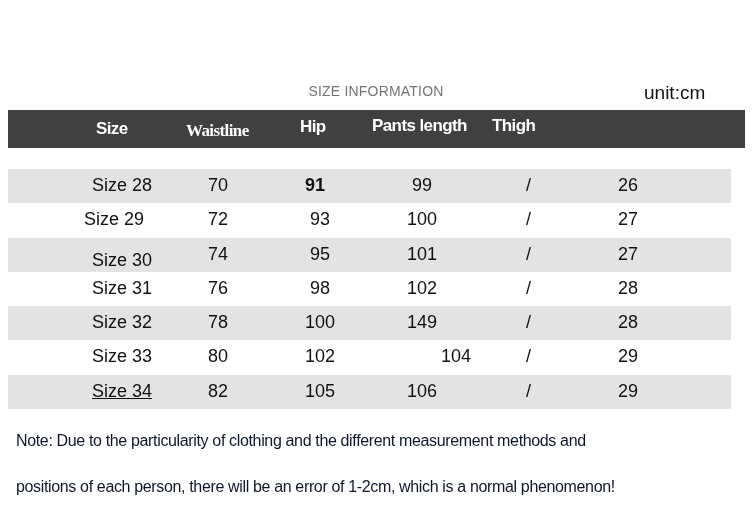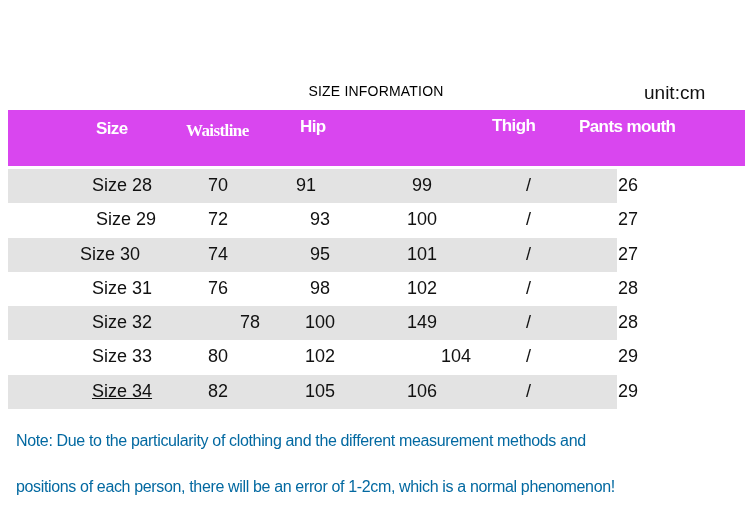--- a/index.html
+++ b/index.html
@@ -1,98 +1,98 @@
 <!DOCTYPE html>
 <html><head>
 <meta charset="utf-8">
 <style>
   * { margin: 0; padding: 0; box-sizing: border-box; }
   html, body { width: 752px; height: 526px; background: #ffffff; overflow: hidden; }
   body { position: relative; font-family: "Liberation Sans", sans-serif; color: #1a1a1a; }
 
   .title {
     position: absolute; left: 0; width: 752px; top: 83px;
-    text-align: center; font-size: 14px; color: #000000; letter-spacing: 0.2px;
+    text-align: center; font-size: 14px; color: #737373; letter-spacing: 0.2px;
   }
   .unit {
     position: absolute; left: 644px; top: 82px;
     font-size: 19px; color: #111;
   }
   .header-bar {
-    position: absolute; left: 8px; top: 110px; width: 737px; height: 56px;
-    background: #d946ef;
+    position: absolute; left: 8px; top: 110px; width: 737px; height: 38px;
+    background: #404040;
   }
   .hcell {
     position: absolute; color: #ffffff; font-weight: bold; font-size: 17px;
     letter-spacing: -0.6px; white-space: nowrap;
   }
   .rows { position: absolute; left: 8px; top: 169px; width: 737px; }
   .row {
-    position: relative; height: 34.3px; width: 609px; padding-left: 25px;
+    position: relative; height: 34.3px; width: 723px; padding-left: 25px;
   }
   .row.shade { background: #e3e3e3; }
   .cell {
     position: absolute; top: 6px; font-size: 18px; color: #111; white-space: nowrap;
   }
   .note {
-    position: absolute; left: 16px; font-size: 16px; color: #0369a1;
+    position: absolute; left: 16px; font-size: 16px; color: #0f172a;
     letter-spacing: -0.35px; white-space: nowrap;
   }
 </style>
 </head>
 <body>
 
 <div>
   <div class="title">SIZE INFORMATION</div>
   <div class="unit">unit:cm</div>
 
   <div class="header-bar">
     <span class="hcell" style="left:88px; top:9px;">Size</span>
     <span class="hcell" style="left:178px; top:11px;font-family:Liberation Serif, serif;">Waistline</span>
     <span class="hcell" style="left:292px; top:7px;">Hip</span>
+    <span class="hcell" style="left:364px; top:6px;">Pants length</span>
     <span class="hcell" style="left:484px; top:6px;">Thigh</span>
-    <span class="hcell" style="left:571px; top:7px;">Pants mouth</span>
   </div>
 
   <div class="rows">
     <div class="row shade">
       <span class="cell" style="left:84px;">Size 28</span>
       <span class="cell" style="left:200px;">70</span>
-      <span class="cell" style="left:288px;">91</span>
+      <span class="cell" style="left:297px;font-weight:bold;">91</span>
       <span class="cell" style="left:404px;">99</span>
       <span class="cell" style="left:518px;">/</span>
       <span class="cell" style="left:610px;">26</span>
     </div>
     <div class="row">
-      <span class="cell" style="left:88px;">Size 29</span>
+      <span class="cell" style="left:76px;">Size 29</span>
       <span class="cell" style="left:200px;">72</span>
       <span class="cell" style="left:302px;">93</span>
       <span class="cell" style="left:399px;">100</span>
       <span class="cell" style="left:518px;">/</span>
       <span class="cell" style="left:610px;">27</span>
     </div>
     <div class="row shade">
-      <span class="cell" style="left:72px;">Size 30</span>
+      <span class="cell" style="left:84px;margin-top:6px;">Size 30</span>
       <span class="cell" style="left:200px;">74</span>
       <span class="cell" style="left:302px;">95</span>
       <span class="cell" style="left:399px;">101</span>
       <span class="cell" style="left:518px;">/</span>
       <span class="cell" style="left:610px;">27</span>
     </div>
     <div class="row">
       <span class="cell" style="left:84px;">Size 31</span>
       <span class="cell" style="left:200px;">76</span>
       <span class="cell" style="left:302px;">98</span>
       <span class="cell" style="left:399px;">102</span>
       <span class="cell" style="left:518px;">/</span>
       <span class="cell" style="left:610px;">28</span>
     </div>
     <div class="row shade">
       <span class="cell" style="left:84px;">Size 32</span>
-      <span class="cell" style="left:200px;margin-left:32px;">78</span>
+      <span class="cell" style="left:200px;">78</span>
       <span class="cell" style="left:297px;">100</span>
       <span class="cell" style="left:399px;">149</span>
       <span class="cell" style="left:518px;">/</span>
       <span class="cell" style="left:610px;">28</span>
     </div>
     <div class="row">
       <span class="cell" style="left:84px;">Size 33</span>
       <span class="cell" style="left:200px;">80</span>
       <span class="cell" style="left:297px;">102</span>
       <span class="cell" style="left:399px;margin-left:34px;">104</span>

